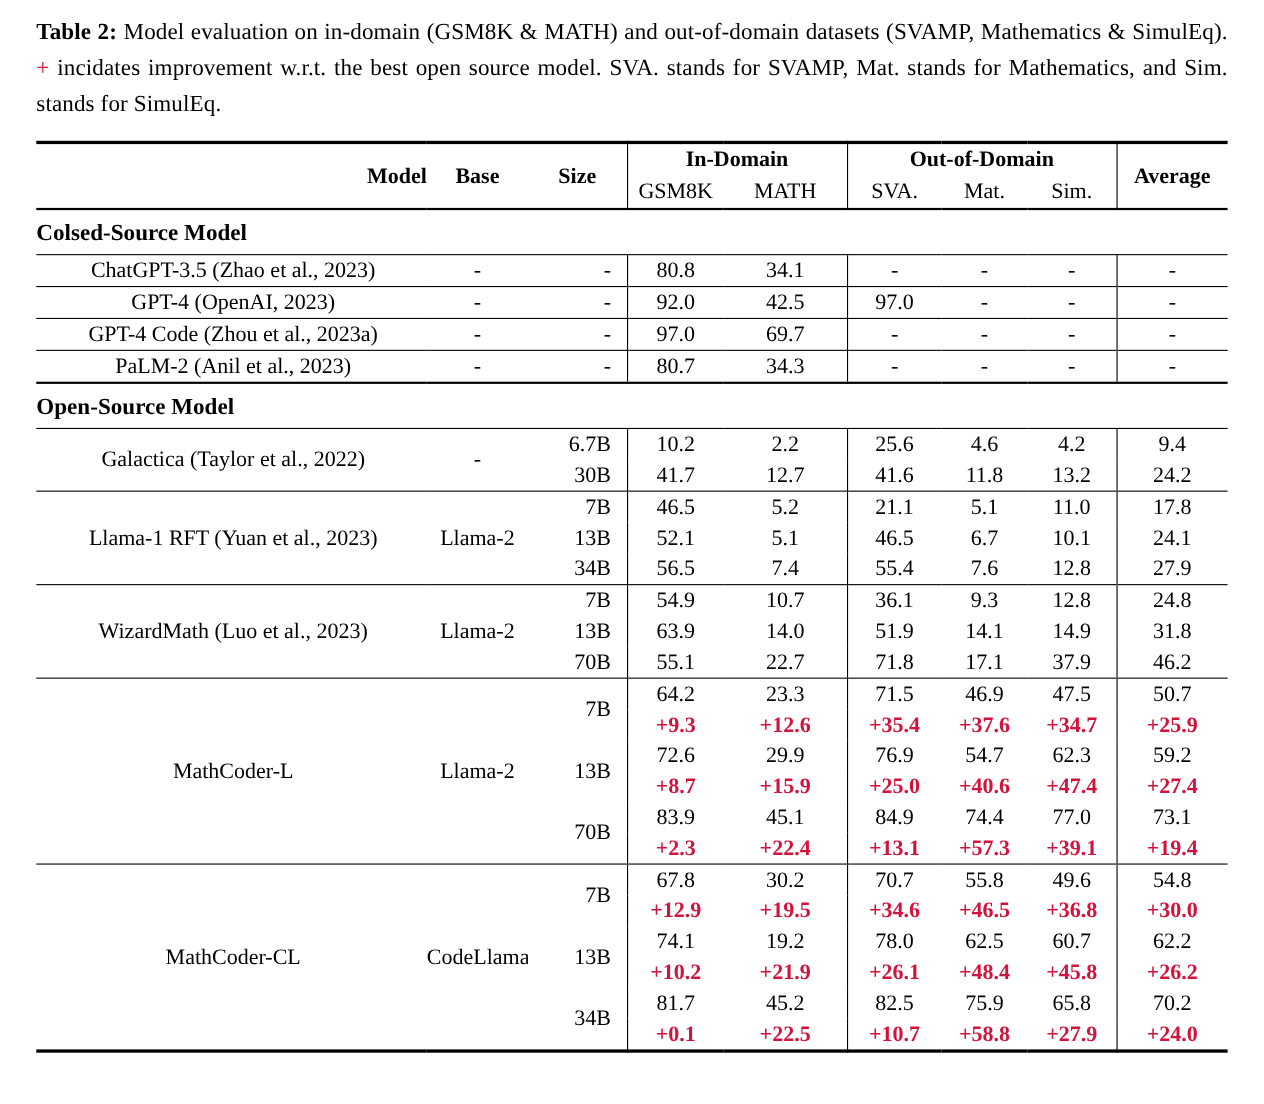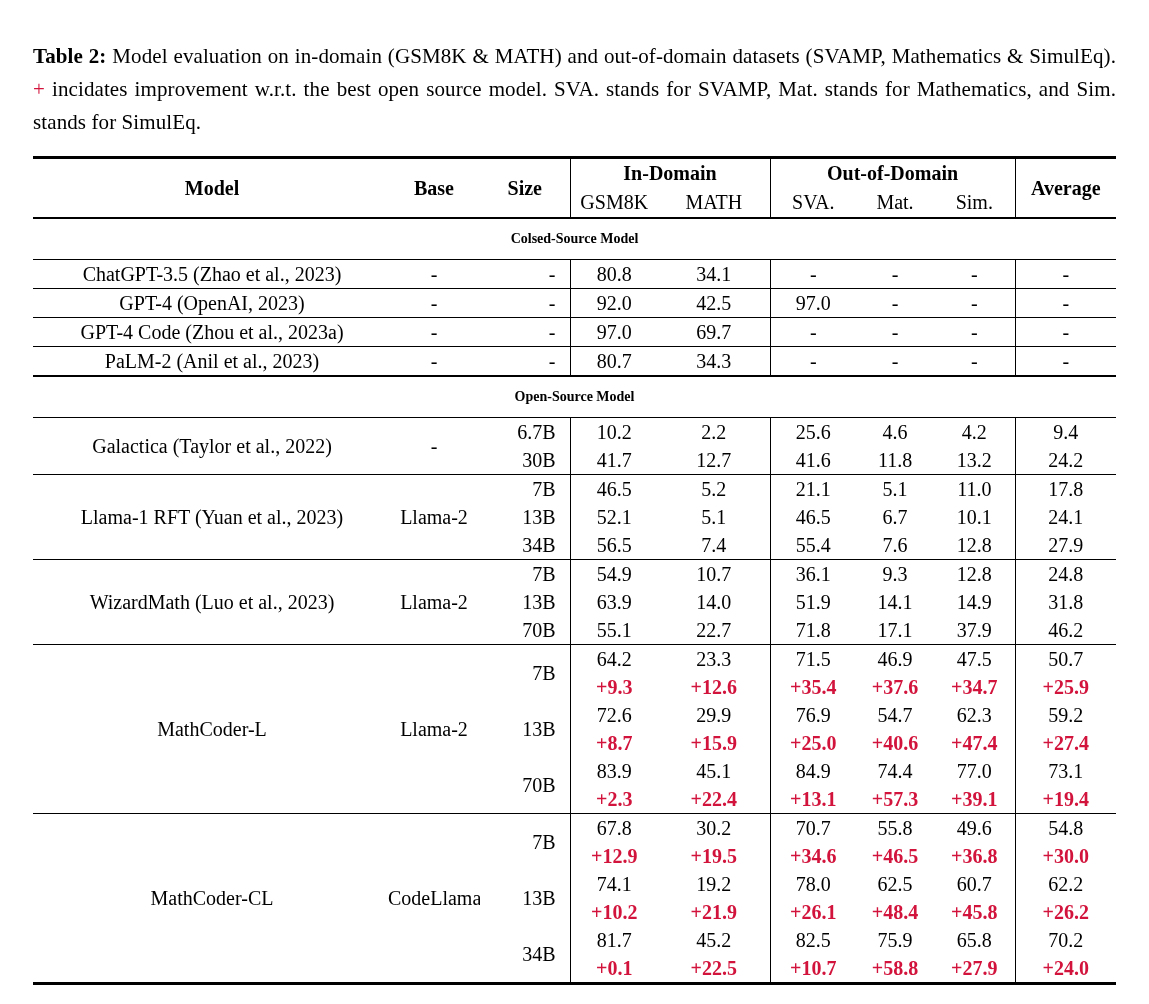--- a/index.html
+++ b/index.html
@@ -8,21 +8,21 @@
     background: #ffffff;
     font-family: "Liberation Serif", serif;
     color: #000000;
   }
   body {
     width: 1149px;
     height: 1004px;
     overflow: hidden;
   }
   .page {
-    padding: 40px 33px 0 33px;
+    padding: 12px 33px 0 33px;
   }
   .caption {
     width: 1083px;
     font-size: 21px;
     line-height: 33px;
     text-align: justify;
     letter-spacing: 0.1px;
   }
   .cap-label { font-weight: bold; }
   .plus { color: var(--delta-red, #d2143c); }
@@ -37,30 +37,30 @@
     font-size: 20px;
   }
   th, td {
     padding: 0;
     font-weight: normal;
     white-space: nowrap;
     overflow: hidden;
   }
   thead th { height: 29px; vertical-align: middle; }
   th.bold { font-weight: bold; }
-  .left   { text-align: center; padding-left: 3px; }
+  .left   { text-align: right; padding-left: 3px; }
   .center { text-align: center; }
   .vl { border-left: 1.5px solid #000; }
 
   tbody td { height: 28px; vertical-align: middle; }
   tr.section-row td {
     height: 40px;
-    text-align: center;
+    text-align: left;
     font-weight: bold;
-    font-size: 14px;
+    font-size: 21px;
     border-top: 2px solid #000;
     border-bottom: 1.5px solid #000;
   }
   tr.group-start td { border-top: 1.5px solid #000; }
 
   td.model-cell { text-align: center; padding-left: 3px; vertical-align: middle; }
   td.base-cell  { text-align: center; vertical-align: middle; }
   td.size-cell  { text-align: right; padding-right: 14px; vertical-align: middle; }
   td.score-cell { text-align: center; }
   td.delta-cell {

